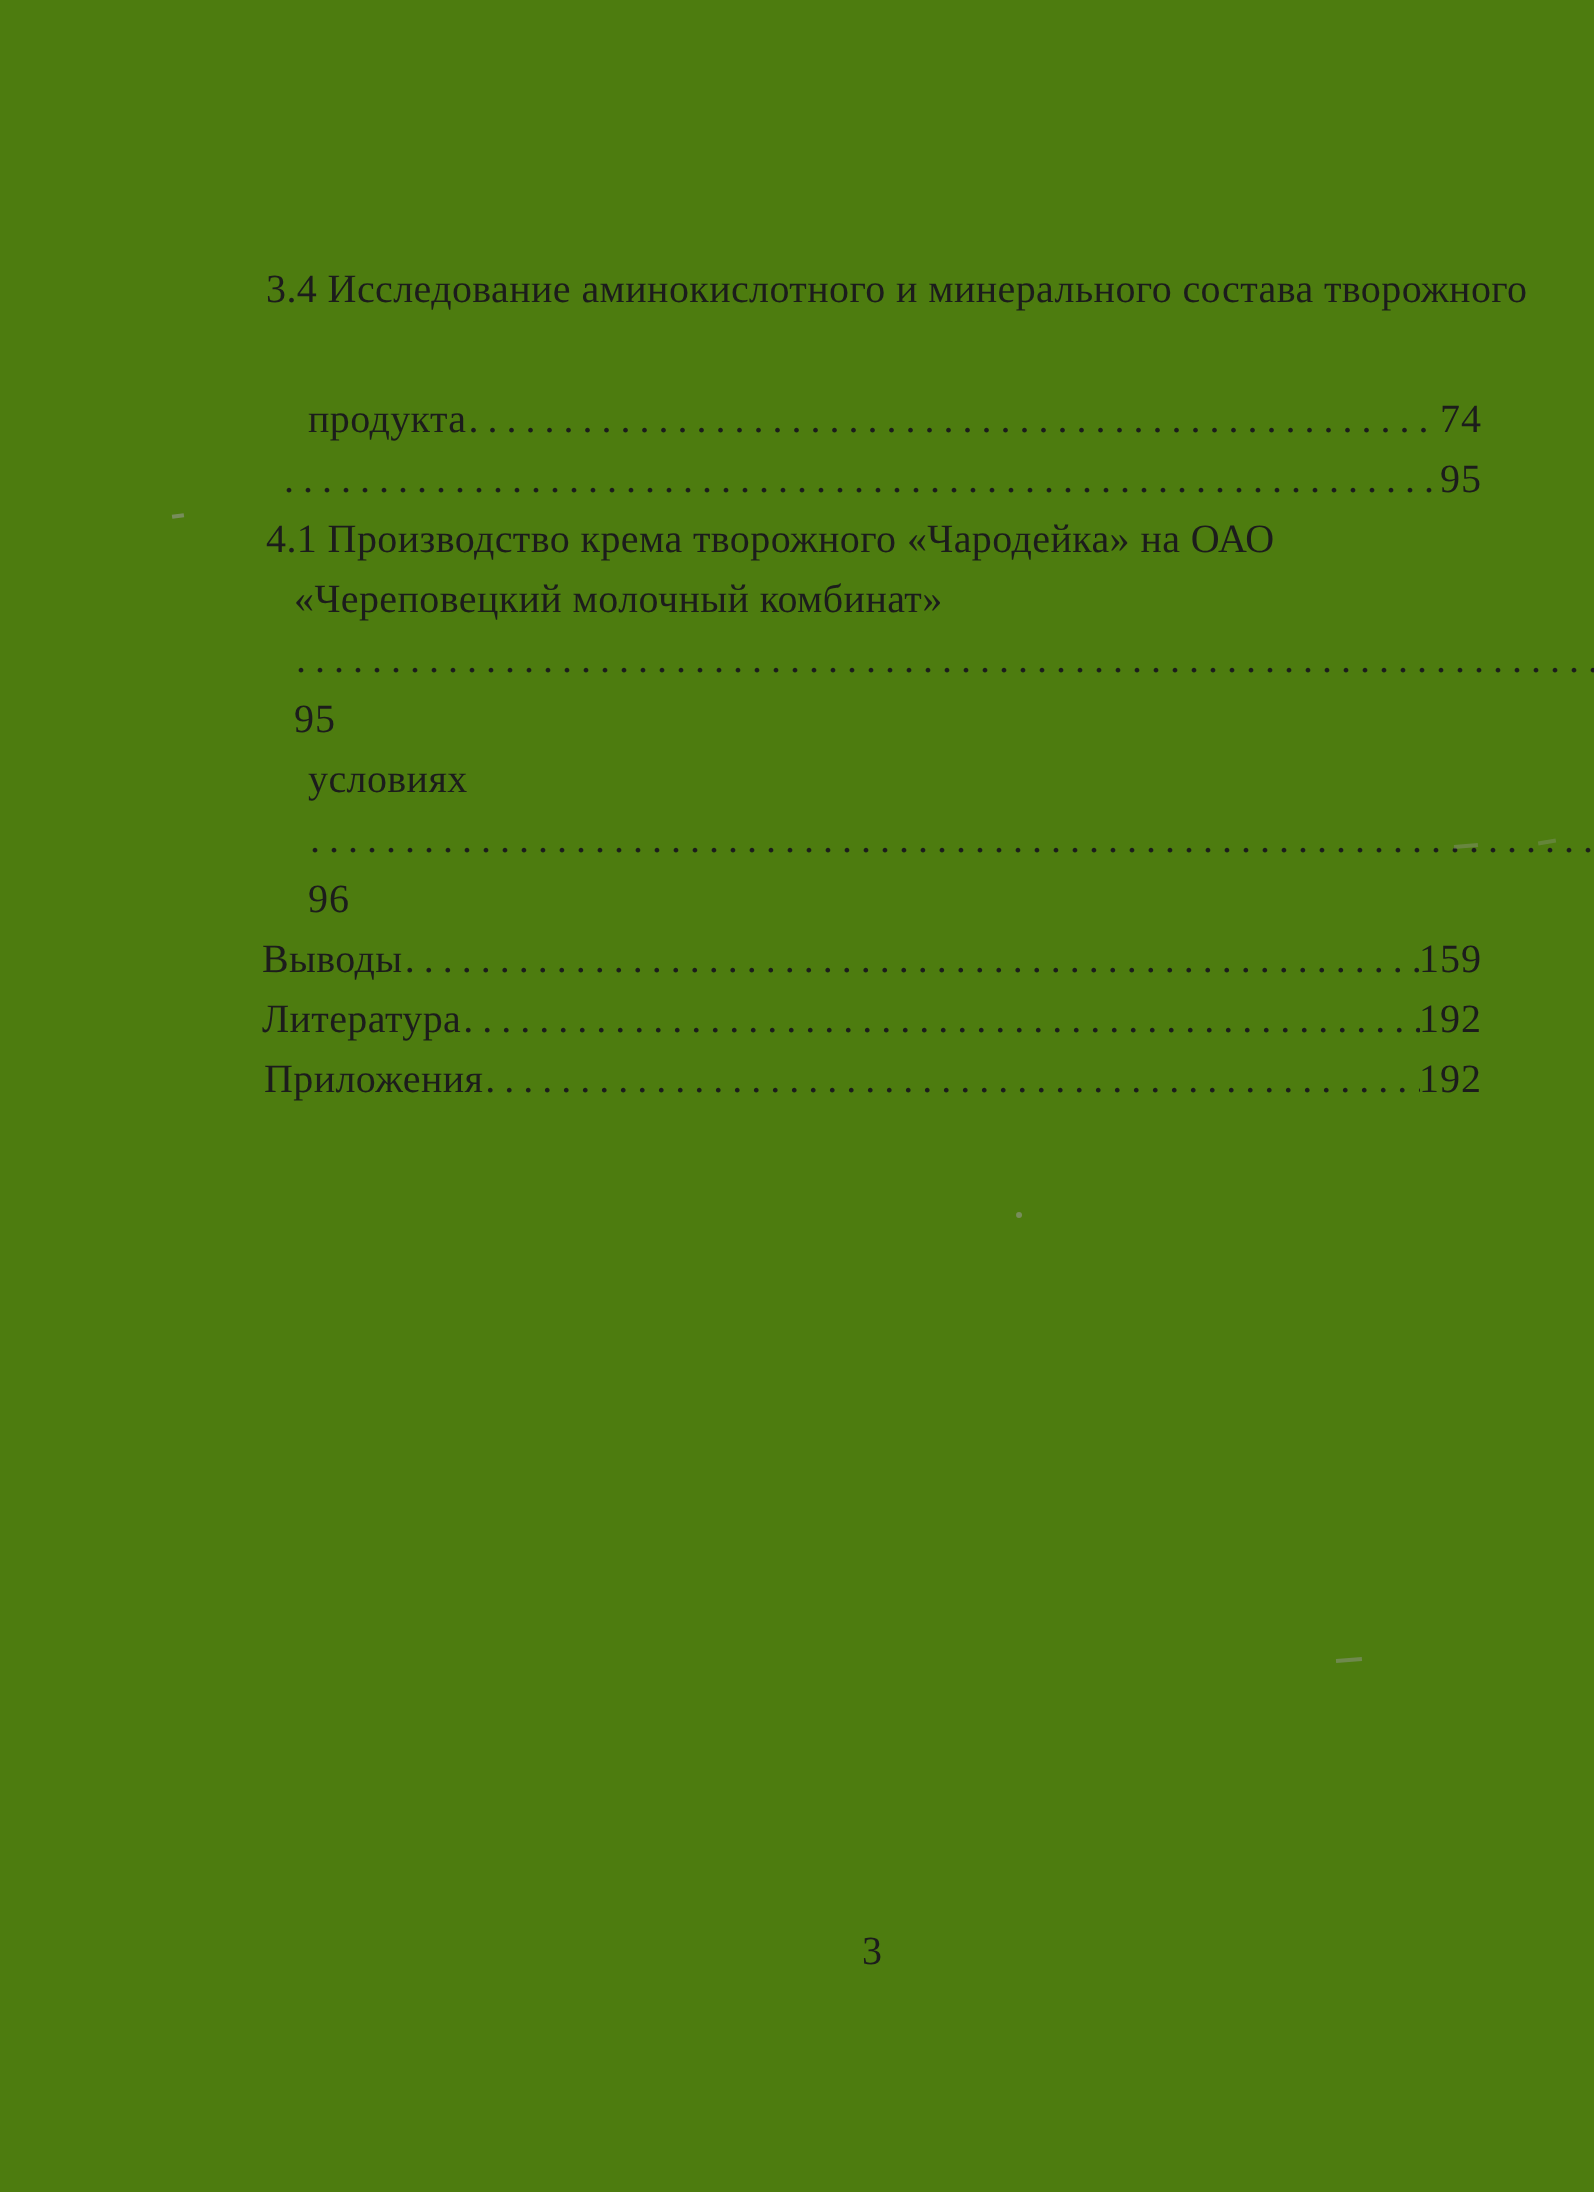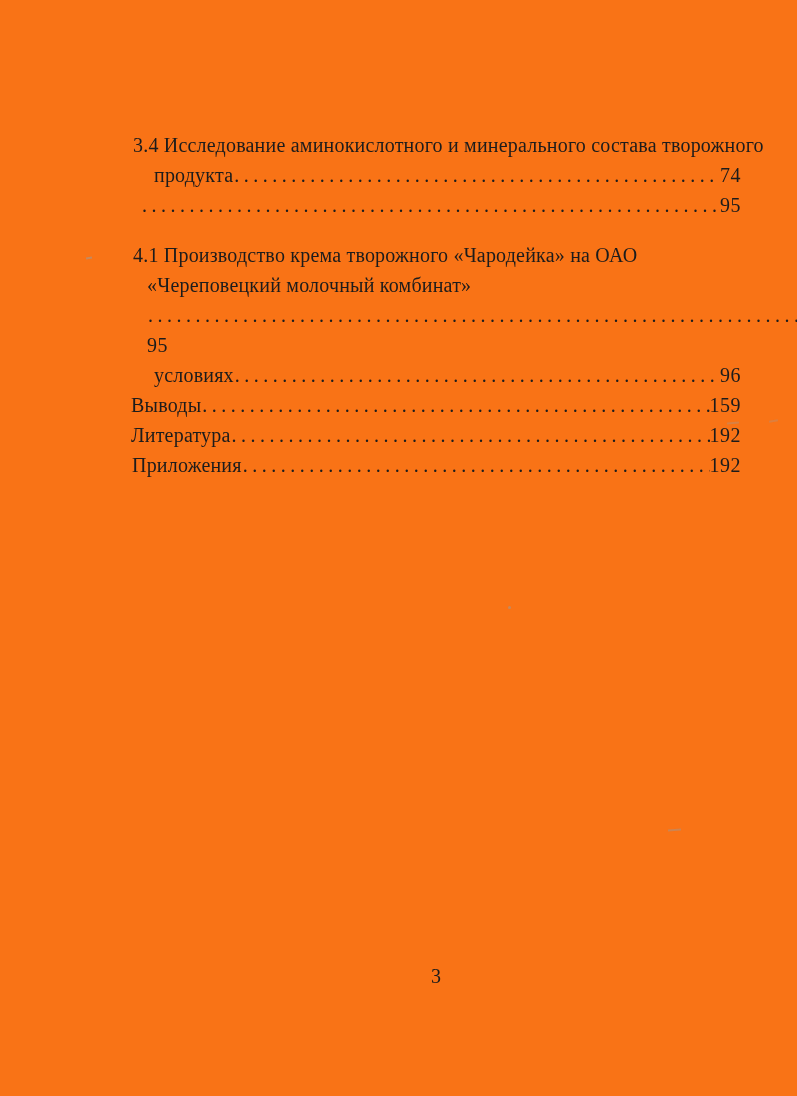--- a/index.html
+++ b/index.html
@@ -11,21 +11,21 @@
     height: 1096px;
     background: #ffffff;
     position: relative;
     overflow: hidden;
     font-family: "Liberation Serif", "DejaVu Serif", serif;
     color: #1c1c1c;
   }
   .page {
     position: absolute;
     inset: 0;
-    background: #f97316;
+    background: #4d7c0f;
     text-decoration: underline;
   }
   .toc {
     position: absolute;
     left: 131px;
     top: 130px;
     width: 610px;
   }
   .toc-line {
     display: flex;
@@ -73,39 +73,39 @@
 </head>
 <body>
 
 <div class="page">
 
   <div class="toc">
       <div class="toc-line" style="padding-left: 2px;">
     <span class="toc-text">3.4 Исследование аминокислотного и минерального состава творожного</span>
 
   </div>
-      <div class="toc-line" style="padding-left: 23px;">
+      <div class="toc-line" style="padding-left: 23px; margin-top: 35px;">
     <span class="toc-text">продукта</span>
     <span class="leader">........................................................................................................................................................................................................</span>
     <span class="pageno">74</span>
   </div>
       <div class="toc-line" style="padding-left: 10px;">
     <span class="leader">........................................................................................................................................................................................................</span>
     <span class="pageno">95</span>
   </div>
-      <div class="toc-line" style="padding-left: 2px; margin-top: 20px;">
+      <div class="toc-line" style="padding-left: 2px;">
     <span class="toc-text">4.1 Производство крема творожного «Чародейка» на ОАО</span>
 
   </div>
       <div class="toc-line" style="padding-left: 16px; flex-direction: column;">
     <span class="toc-text">«Череповецкий молочный комбинат»</span>
     <span class="leader">........................................................................................................................................................................................................</span>
     <span class="pageno">95</span>
   </div>
-      <div class="toc-line" style="padding-left: 23px;">
+      <div class="toc-line" style="padding-left: 23px; flex-direction: column;">
     <span class="toc-text">условиях</span>
     <span class="leader">........................................................................................................................................................................................................</span>
     <span class="pageno">96</span>
   </div>
       <div class="toc-line" style="padding-left: 0px; text-align: center;">
     <span class="toc-text">Выводы</span>
     <span class="leader">........................................................................................................................................................................................................</span>
     <span class="pageno">159</span>
   </div>
       <div class="toc-line" style="padding-left: 0px;">

